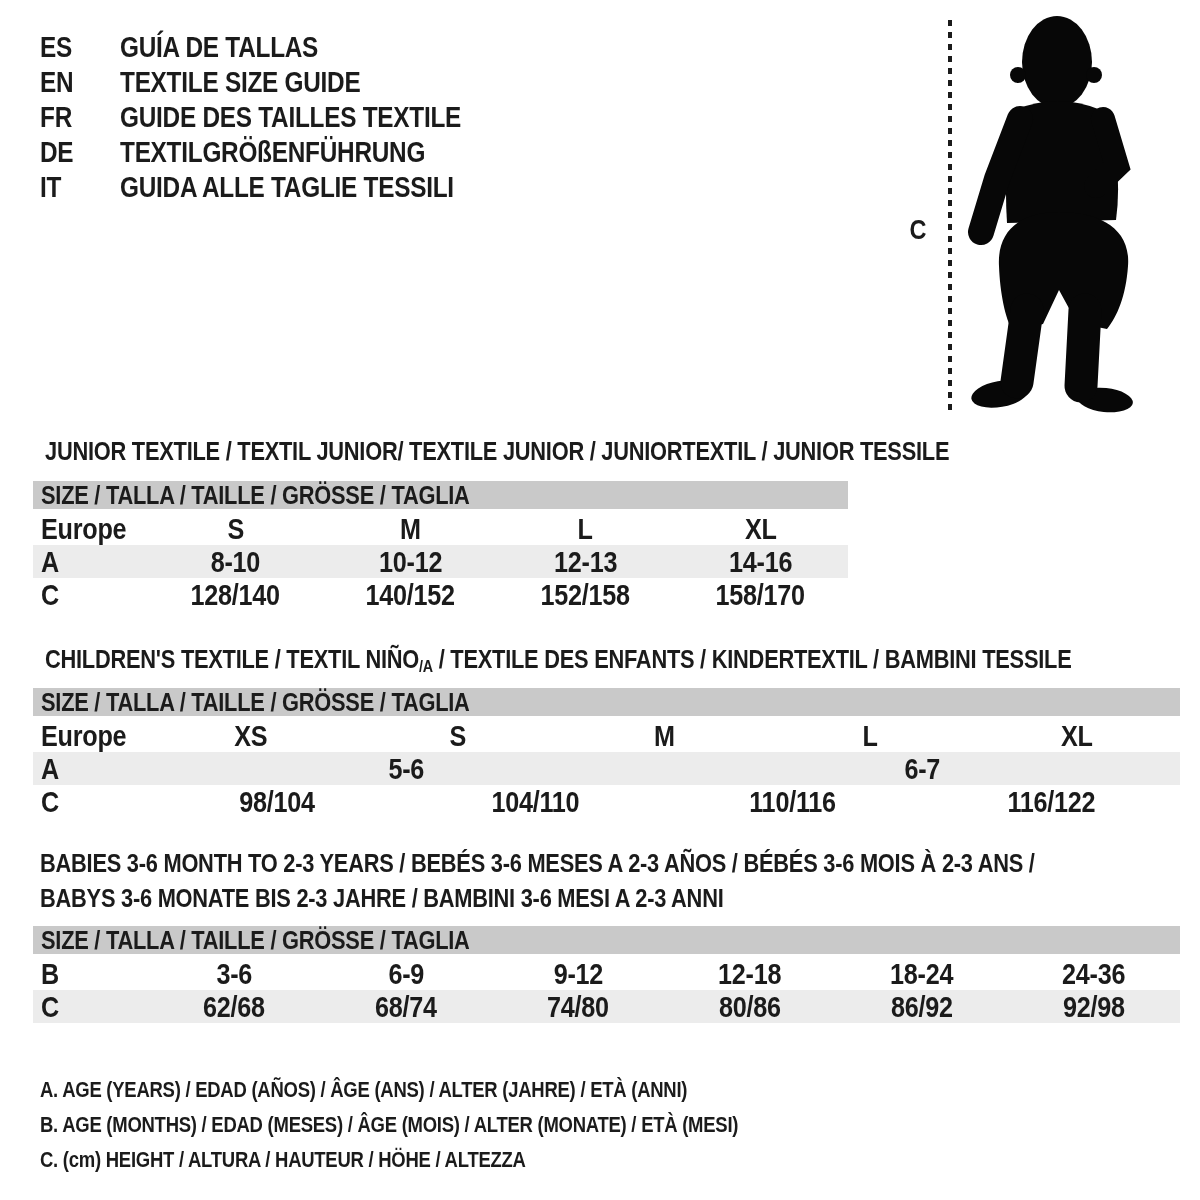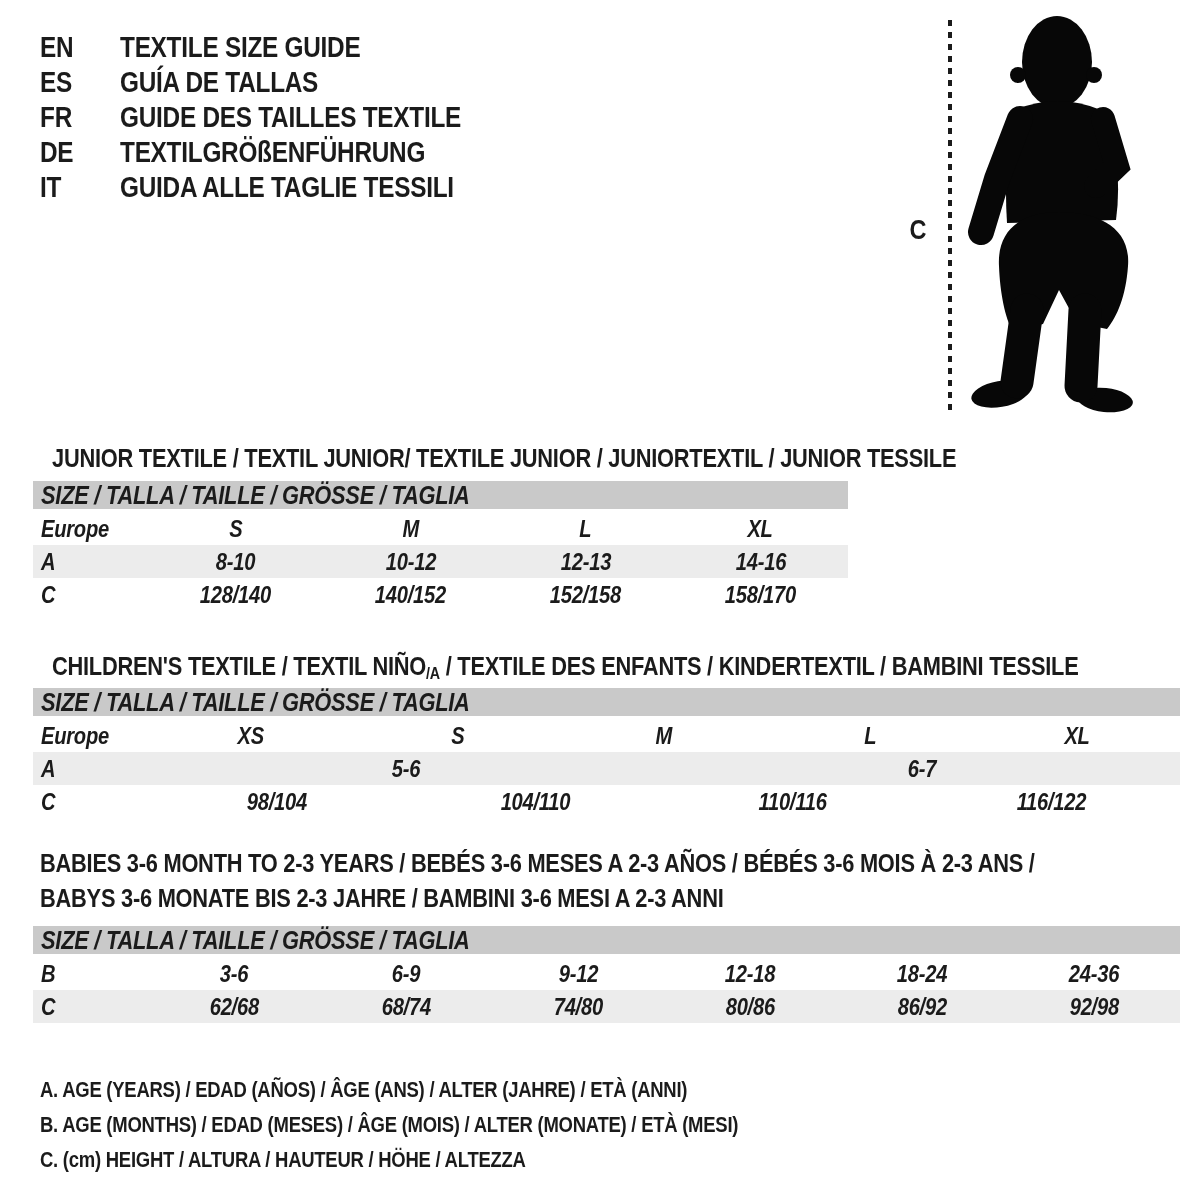--- a/index.html
+++ b/index.html
@@ -25,51 +25,51 @@
   .lang-list{position:absolute;left:40px;top:30px;}
   .lang-row{height:35px;display:flex;align-items:center;font-size:29px;}
   .lang-code{width:80px;}
   
   .measure-line{position:absolute;left:948px;top:20px;width:4px;height:396px;
     background:repeating-linear-gradient(to bottom,var(--text) 0 6px,transparent 6px 12px);}
   .measure-label{position:absolute;left:908px;top:214px;font-size:28px;}
   .baby-svg{position:absolute;left:963px;top:14px;}
 
   
-  .sec-title{position:absolute;left:40px;font-size:26px;line-height:28px;margin:12px;}
+  .sec-title{position:absolute;left:40px;font-size:26px;line-height:28px;margin:5px;}
   .sec-title .sub{font-size:17px;position:relative;top:4px;}
   .babies-title{position:absolute;left:40px;top:846px;font-size:26px;line-height:35px;}
 
-  .table{position:absolute;left:33px;font-style:italic;}
+  .table{position:absolute;left:33px;}
   .t-jr{top:481px;width:815px;}
   .t-ch{top:688px;width:1147px;}
   .t-bb{top:926px;width:1147px;}
   .thead{height:28px;background:var(--table-header-bg);display:flex;align-items:center;
     padding-left:8px;box-sizing:border-box;margin-bottom:3px;font-size:26px;}
-  .trow{height:33px;display:flex;align-items:center;font-size:24px;}
+  .trow{height:33px;display:flex;align-items:center;font-size:30px;}
   .trow.shade{background:var(--row-shade-bg);}
   .tlabel{width:115px;padding-left:8px;box-sizing:border-box;}
   .tcell{flex:1;text-align:center;}
 
   
   .legend{position:absolute;left:40px;top:1072px;font-size:22px;line-height:35px;}
 </style>
 </head>
 <body>
 
 <div class="canvas">
 
   <section class="lang-list">
     <div class="lang-row">
+      <span class="lang-code"><span class="tx">ES</span></span>
+      <span class="tx">GUÍA DE TALLAS</span>
+    </div>
+    <div class="lang-row">
       <span class="lang-code"><span class="tx">EN</span></span>
       <span class="tx">TEXTILE SIZE GUIDE</span>
-    </div>
-    <div class="lang-row">
-      <span class="lang-code"><span class="tx">ES</span></span>
-      <span class="tx">GUÍA DE TALLAS</span>
     </div>
     <div class="lang-row">
       <span class="lang-code"><span class="tx">FR</span></span>
       <span class="tx">GUIDE DES TAILLES TEXTILE</span>
     </div>
     <div class="lang-row">
       <span class="lang-code"><span class="tx">DE</span></span>
       <span class="tx">TEXTILGRÖßENFÜHRUNG</span>
     </div>
     <div class="lang-row">

